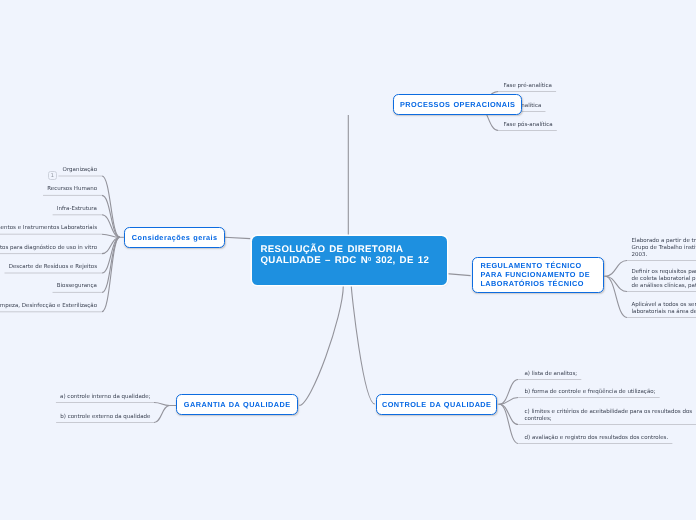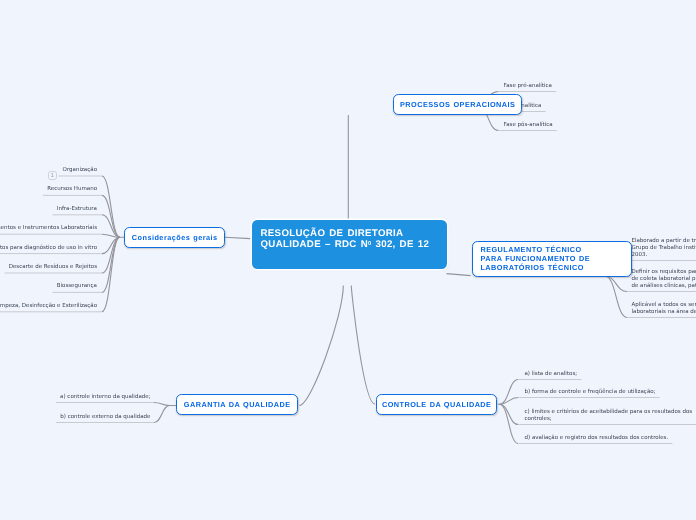--- a/index.html
+++ b/index.html
@@ -2,21 +2,21 @@
 <html><head>
 <meta charset="utf-8">
 <style>
   html,body{margin:0;padding:0;}
   body{width:696px;height:520px;background:#f0f4fd;font-family:"Liberation Sans",sans-serif;overflow:hidden;
        -webkit-font-smoothing:antialiased;text-rendering:geometricPrecision;}
   #stage{position:relative;width:696px;height:520px;overflow:hidden;}
   svg#links{position:absolute;left:0;top:0;width:696px;height:520px;pointer-events:none;}
   .node{position:absolute;box-sizing:border-box;}
 
-  #central{left:251.5px;top:220px;width:195px;height:49px;background:#1e90e0;color:#fff;border-radius:5.5px;
+  #central{left:251.5px;top:236px;width:195px;height:49px;background:#1e90e0;color:#fff;border-radius:5.5px;
            box-shadow:0 0 0 1.5px #fff, 0.5px 1px 1.5px rgba(130,120,110,.25);
            font-weight:bold;font-size:9.7px;line-height:10.9px;letter-spacing:.32px;word-spacing:1.0px;
            padding:9.3px 0 0 9px;z-index:5;}
   .branch{background:#fff;border:1.8px solid #0d6ce0;border-radius:5.5px;color:#0668e4;font-weight:bold;
           font-size:7.3px;letter-spacing:.47px;word-spacing:.5px;display:flex;align-items:center;justify-content:center;
           text-align:center;line-height:10.5px;z-index:5;white-space:nowrap;
           box-shadow:0.5px 1px 1.4px rgba(110,100,90,.3);}
   .ord{font-size:5.7px;position:relative;top:-2.6px;letter-spacing:.3px;}
   .branch>span{padding-left:.4px;position:relative;top:.6px;}
   #b-regulamento{white-space:nowrap;justify-content:flex-start;text-align:left;
@@ -87,21 +87,21 @@
 
   <div class="node" id="central">
     <div><span>RESOLUÇÃO DE DIRETORIA</span></div>
     <div><span>QUALIDADE – RDC N</span><span class="ord">0</span><span> 302, DE 12</span></div>
   </div>
 
   <div class="node branch" id="b-processos" style="left:348px;top:94px;width:129px;height:21px;margin-left:45px;">
     <span>PROCESSOS OPERACIONAIS</span>
   </div>
 
-  <div class="node branch" id="b-regulamento" style="left:472px;top:241px;width:160px;height:36px;">
+  <div class="node branch" id="b-regulamento" style="left:472px;top:257px;width:132px;height:36px;">
     <div>
       <div>REGULAMENTO TÉCNICO</div>
       <div>PARA FUNCIONAMENTO DE</div>
       <div>LABORATÓRIOS TÉCNICO</div>
     </div>
   </div>
 
   <div class="node branch" id="b-garantia" style="left:176px;top:394px;width:122px;height:21px;">
     <span>GARANTIA DA QUALIDADE</span>
   </div>

